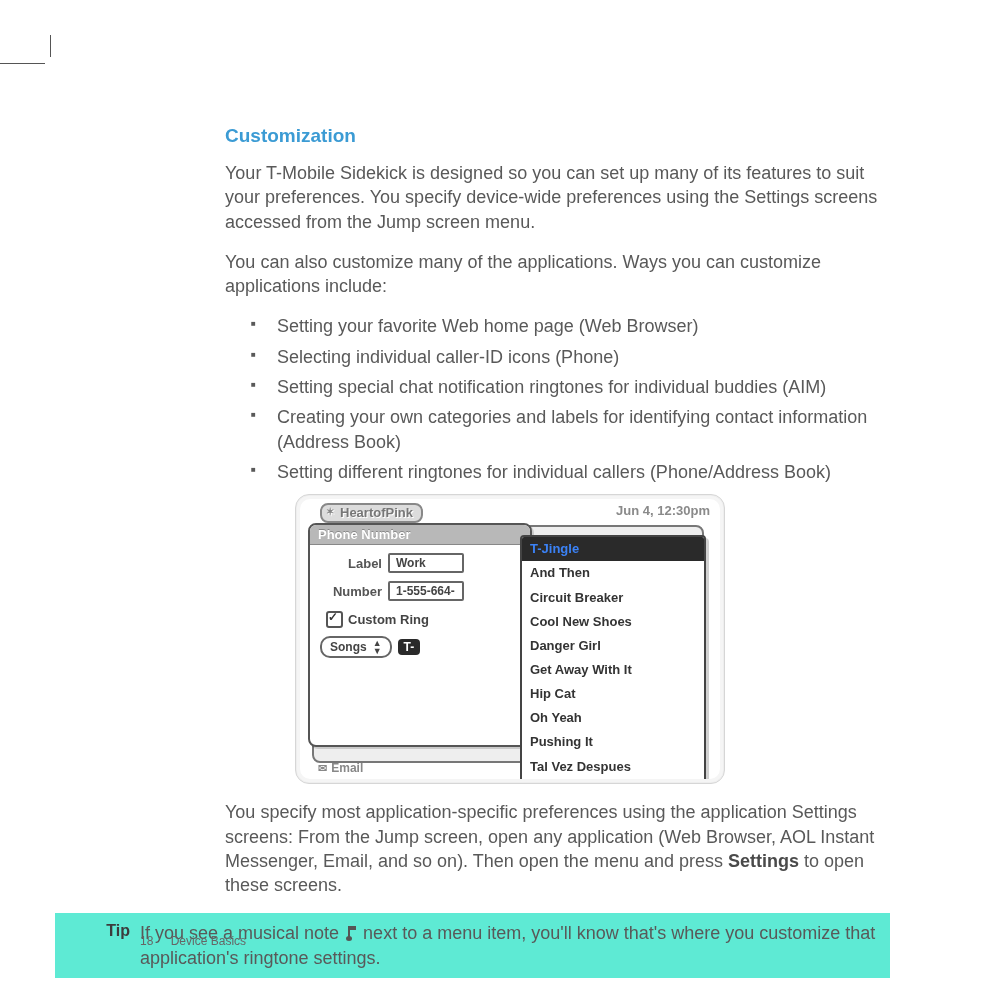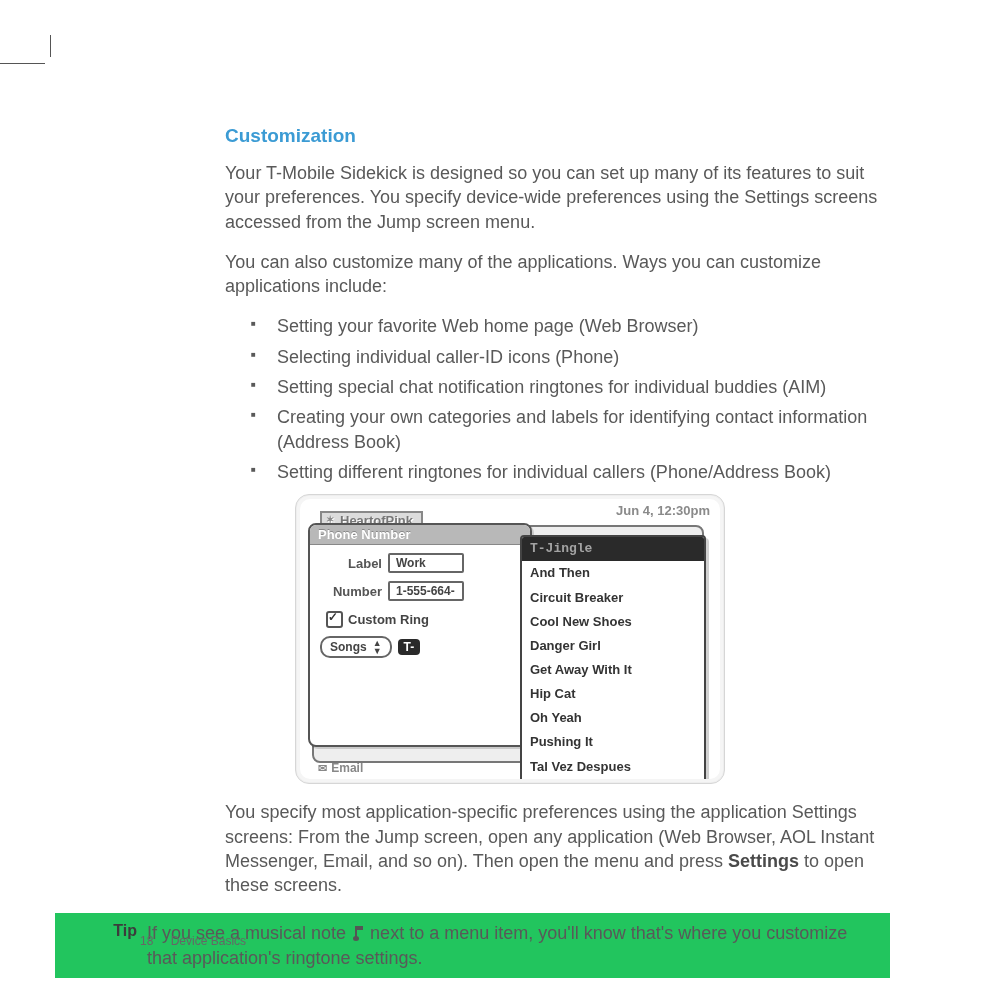--- a/index.html
+++ b/index.html
@@ -103,24 +103,24 @@
     left: 6px;
     right: 6px;
     height: 20px;
     font-size: 12px;
     color: #6b6b6b;
     font-weight: bold;
   }
   .contact-pill {
     position: absolute;
     left: 14px;
-    top: 8px;
+    top: 0;
     background: #dcdcdc;
     border: 2px solid #888;
-    border-radius: 0;
+    border-radius: 8px;
     padding: 0 8px 1px 18px;
     color: #777;
     font-size: 13px;
     font-weight: bold;
     text-shadow: 1px 1px 0 #fff;
   }
   .contact-pill::before {
     content: "✶";
     position: absolute;
     left: 4px;
@@ -263,22 +263,21 @@
   .dropdown .opt {
     font-size: 13px;
     font-weight: bold;
     padding: 2px 8px;
     color: #333;
     border-bottom: 0;
     line-height: 1.55;
   }
   .dropdown .opt.sel {
     background: #2a2a2a;
-    color: #a3a3a3;
-    font-family: Liberation Mono, monospace;
+    color: #3b82f6;
   }
   .email-row {
     position: absolute;
     bottom: 4px;
     left: 18px;
     font-size: 12px;
     font-weight: bold;
     color: #888;
     display: flex;
     align-items: center;
@@ -288,23 +287,23 @@
     content: "✉";
     font-size: 11px;
   }
   .strong {
     font-weight: bold;
     color: #4a4a4a;
   }
   .tip-row {
     display: flex;
     align-items: flex-start;
-    background: #22c55e;
+    background: #5eead4;
     margin-left: -85px;
-    padding: 8px 10px 8px 7px;
+    padding: 8px 10px 8px 0;
   }
   .tip-label {
     width: 75px;
     min-width: 75px;
     text-align: right;
     font-weight: 900;
     font-size: 16px;
     color: #3c3c3c;
     padding-right: 10px;
     padding-top: 1px;

